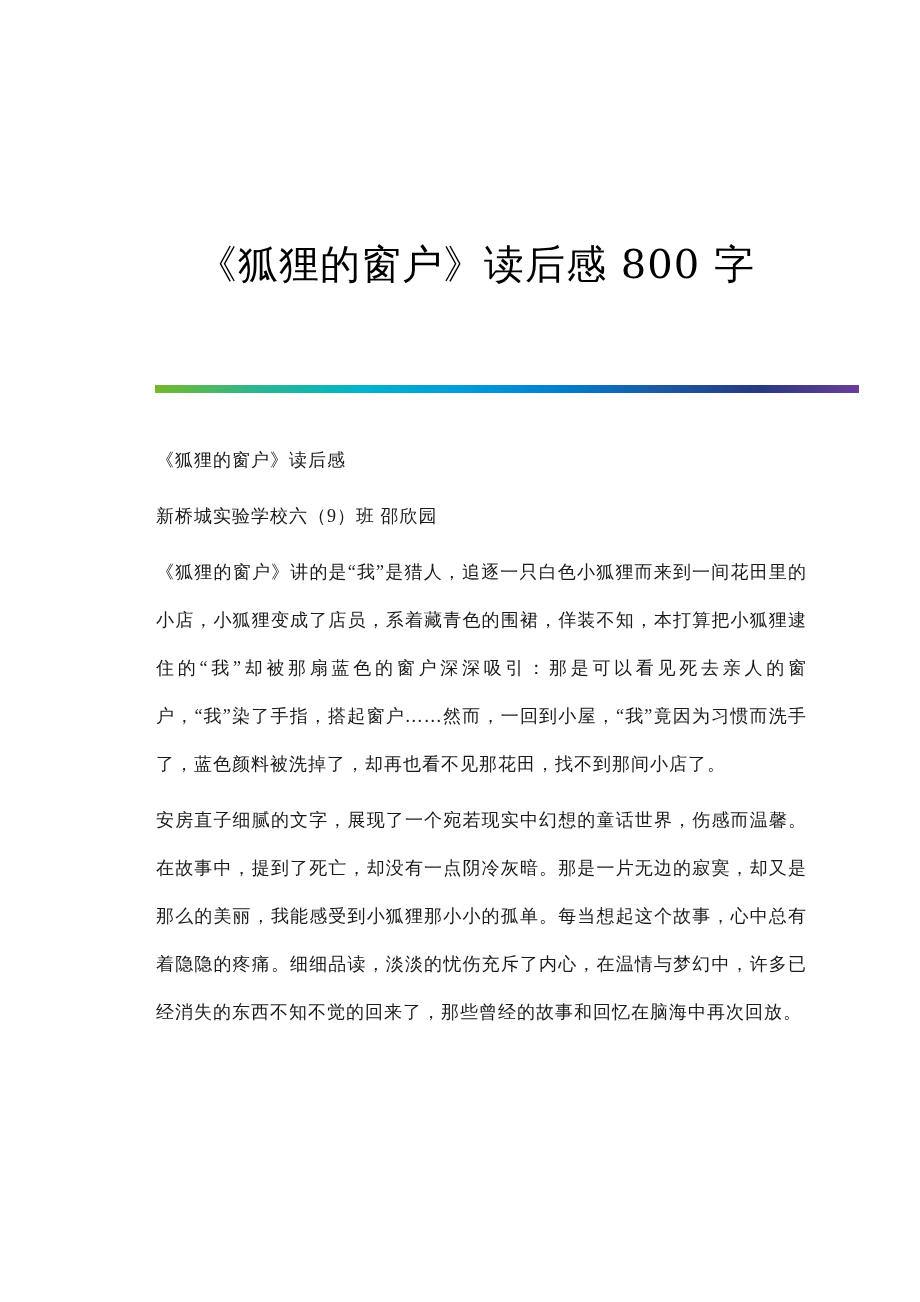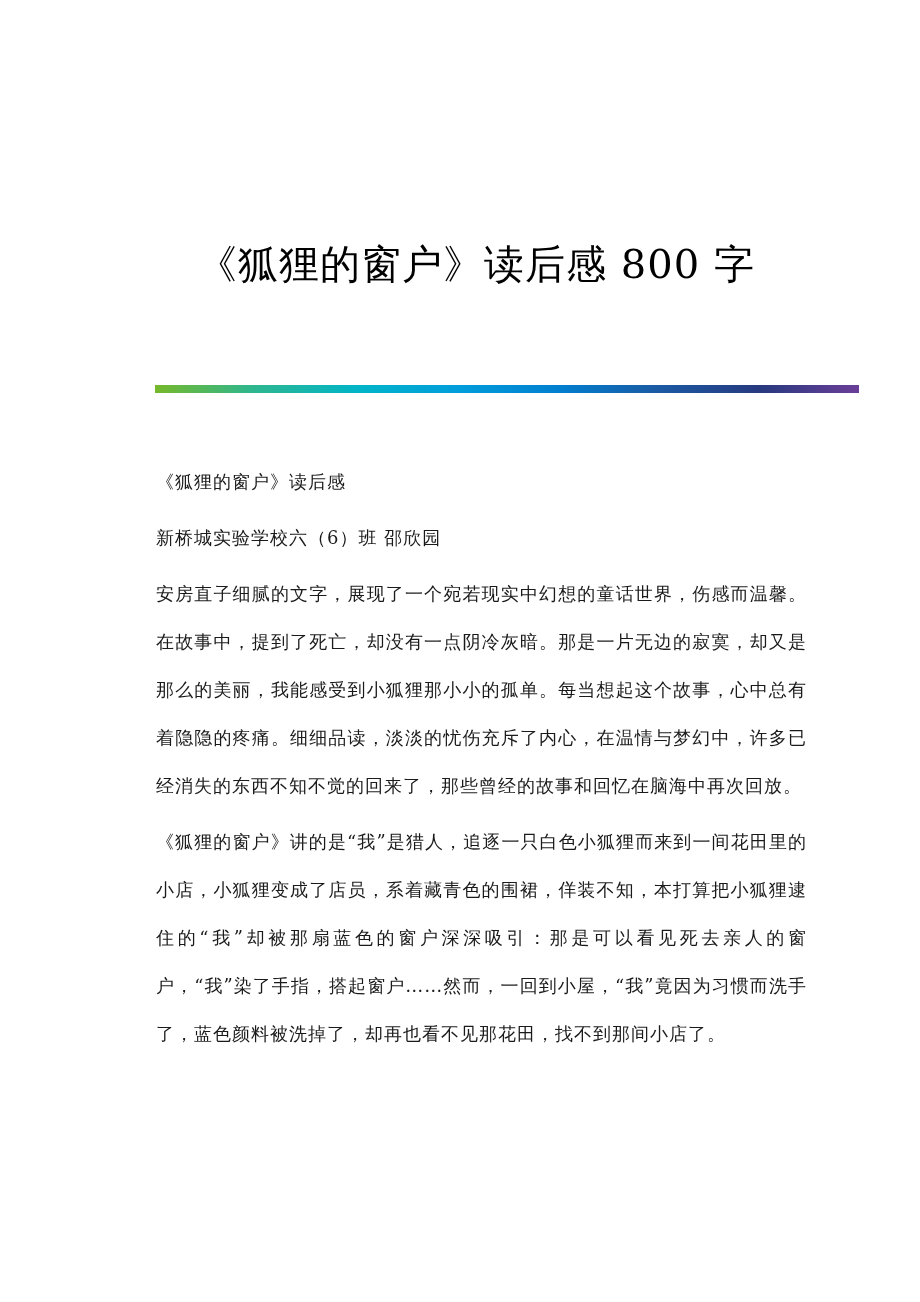--- a/index.html
+++ b/index.html
@@ -36,23 +36,24 @@
     left: 139px;
     width: 704px;
     height: 8px;
     
     background: linear-gradient(90deg,
       #76b82a 0%, #2db68f 14%, #00b4c8 29%, #009ddb 43%,
       #0080d0 57%, #1a5ba4 71%, #27397f 86%, #6b3e98 100%);
   }
   .doc-body {
     position: absolute;
-    top: 458px;
+    top: 436px;
     left: 140px;
     width: 651px;
+    font-family: Liberation Serif, serif;
   }
   .doc-body p {
     margin: 0 0 8px 0;
     font-size: 18px;
     line-height: 48px;
     letter-spacing: 1px;
     text-align: justify;
     text-justify: inter-character;
     color: #1a1a1a;
   }
@@ -61,18 +62,18 @@
 <body>
 
 <div class="page">
 
   <h1 class="doc-title">《狐狸的窗户》读后感 800 字</h1>
 
   <div class="gradient-divider" style="background: linear-gradient(90deg, rgb(118, 184, 42) 0%, rgb(45, 182, 143) 14%, rgb(0, 180, 200) 29%, rgb(0, 157, 219) 43%, rgb(0, 128, 208) 57%, rgb(26, 91, 164) 71%, rgb(39, 57, 127) 86%, rgb(107, 62, 152) 100%);"></div>
 
   <div class="doc-body">
     <p>《狐狸的窗户》读后感</p>
-    <p>新桥城实验学校六（6）班 邵欣园</p>
+    <p>新桥城实验学校六（9）班 邵欣园</p>
+    <p>《狐狸的窗户》讲的是“我”是猎人，追逐一只白色小狐狸而来到一间花田里的小店，小狐狸变成了店员，系着藏青色的围裙，佯装不知，本打算把小狐狸逮住的“我”却被那扇蓝色的窗户深深吸引：那是可以看见死去亲人的窗户，“我”染了手指，搭起窗户……然而，一回到小屋，“我”竟因为习惯而洗手了，蓝色颜料被洗掉了，却再也看不见那花田，找不到那间小店了。</p>
     <p>安房直子细腻的文字，展现了一个宛若现实中幻想的童话世界，伤感而温馨。在故事中，提到了死亡，却没有一点阴冷灰暗。那是一片无边的寂寞，却又是那么的美丽，我能感受到小狐狸那小小的孤单。每当想起这个故事，心中总有着隐隐的疼痛。细细品读，淡淡的忧伤充斥了内心，在温情与梦幻中，许多已经消失的东西不知不觉的回来了，那些曾经的故事和回忆在脑海中再次回放。</p>
-    <p>《狐狸的窗户》讲的是“我”是猎人，追逐一只白色小狐狸而来到一间花田里的小店，小狐狸变成了店员，系着藏青色的围裙，佯装不知，本打算把小狐狸逮住的“我”却被那扇蓝色的窗户深深吸引：那是可以看见死去亲人的窗户，“我”染了手指，搭起窗户……然而，一回到小屋，“我”竟因为习惯而洗手了，蓝色颜料被洗掉了，却再也看不见那花田，找不到那间小店了。</p>
   </div>
 
 </div>
 
 </body></html>

